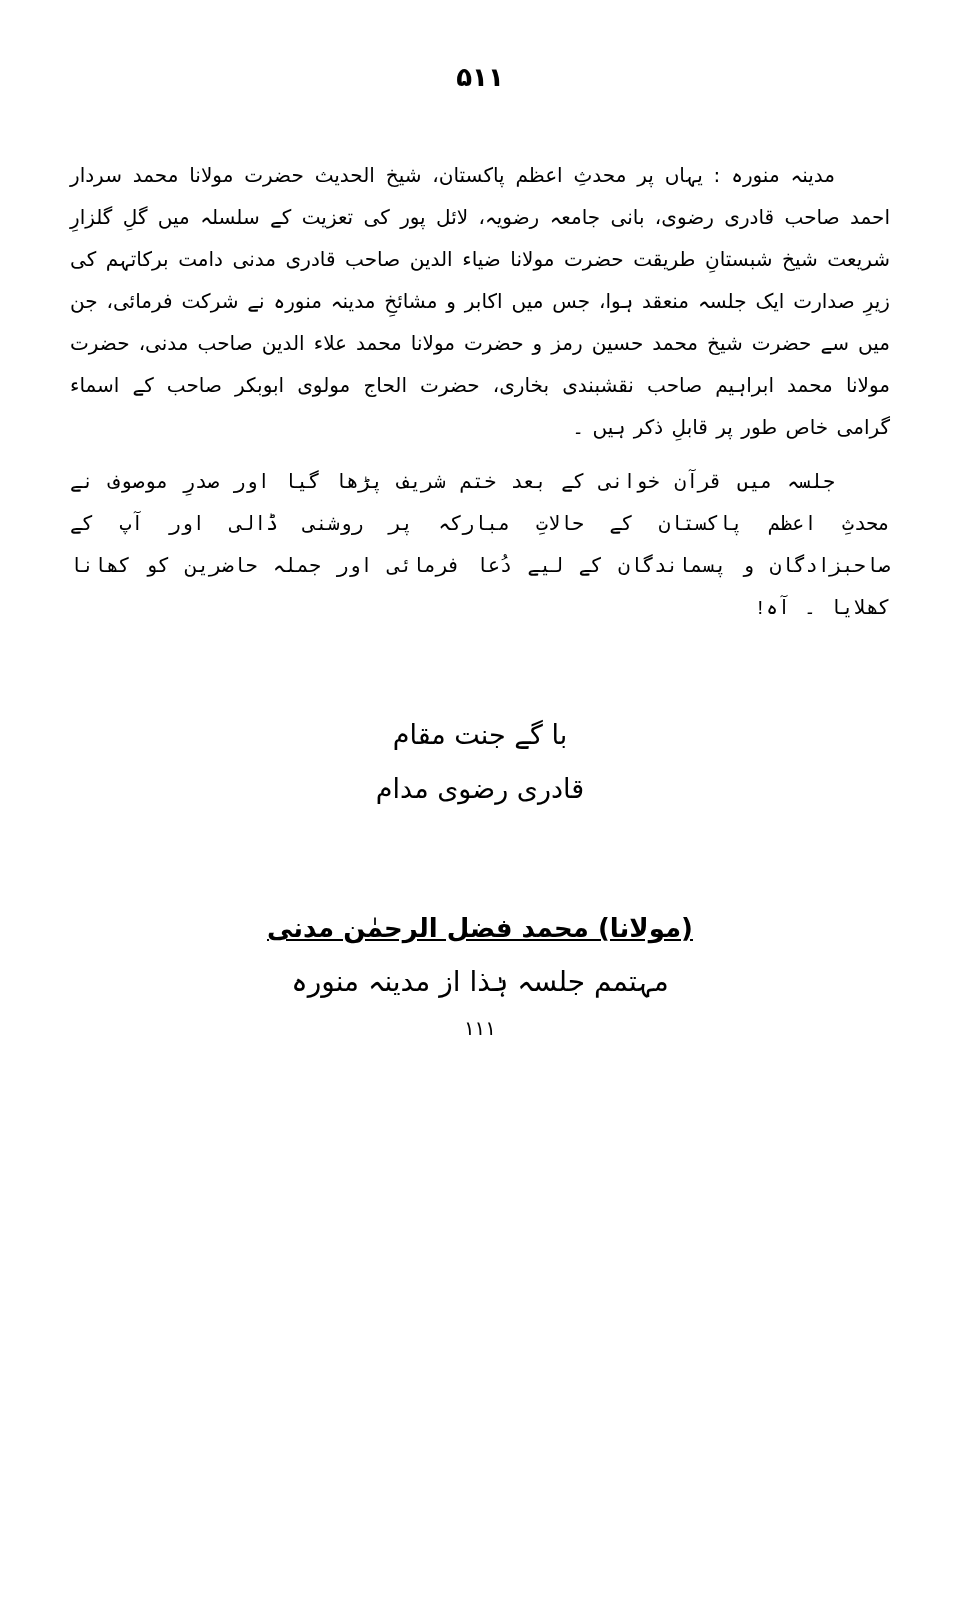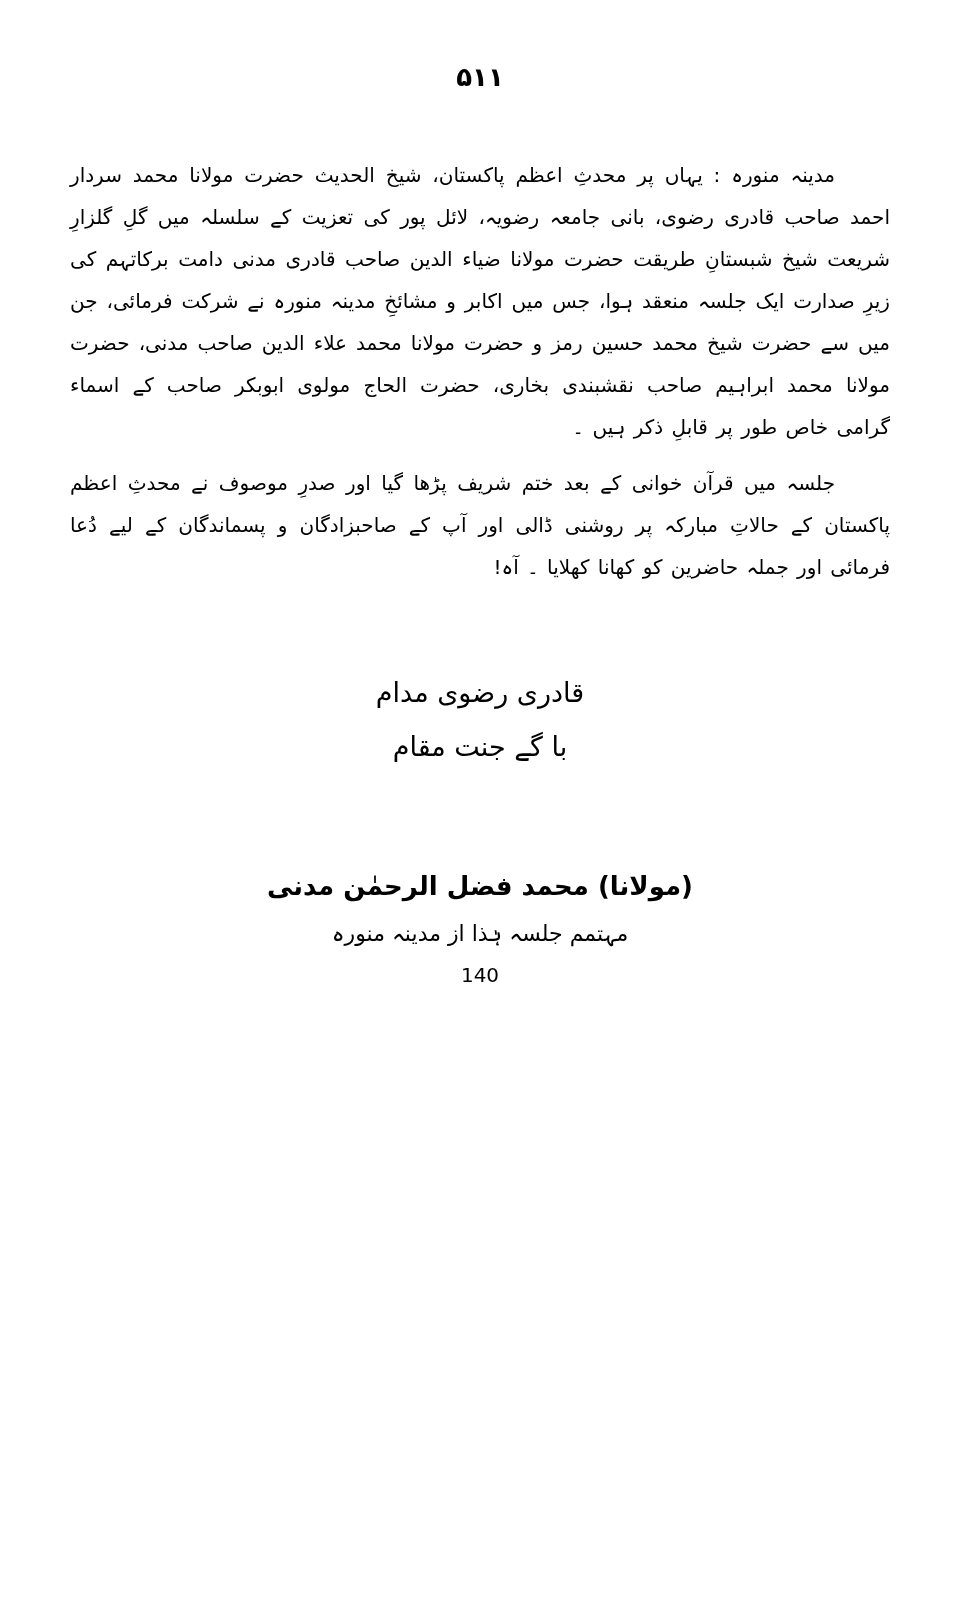--- a/index.html
+++ b/index.html
@@ -52,20 +52,21 @@
   }
   .para {
     font-size: 20px;
     line-height: 2.1;
     margin: 0 0 4px 0;
     text-indent: 55px;
     word-spacing: 2px;
   }
   .para + .para {
     margin-top: 14px;
+    font-family: Liberation Mono, monospace;
   }
 
   
   .couplet {
     margin-top: 78px;
     direction: rtl;
     text-align: center;
     font-size: 27px;
     line-height: 2.0;
     letter-spacing: 3px;
@@ -78,24 +79,25 @@
   .signature {
     margin-top: 88px;
     direction: rtl;
     text-align: center;
     font-size: 26px;
     line-height: 1.85;
   }
   .signature .sig-name {
     display: block;
     font-weight: 600;
+    text-decoration: underline;
   }
   .signature .sig-role {
     display: block;
-    font-size: 22px;
+    font-size: 28px;
     margin-top: 4px;
   }
   .signature .sig-mark {
     display: block;
     font-size: 20px;
     margin-top: 2px;
   }
 </style>
 </head>
 <body>
@@ -104,23 +106,23 @@
 
   <div class="page-number">۵۱۱</div>
 
 
   <div class="body-block">
     <p class="para">مدینہ منورہ : یہاں پر محدثِ اعظم پاکستان، شیخ الحدیث حضرت مولانا محمد سردار احمد صاحب قادری رضوی، بانی جامعہ رضویہ، لائل پور کی تعزیت کے سلسلہ میں گلِ گلزارِ شریعت شیخ شبستانِ طریقت حضرت مولانا ضیاء الدین صاحب قادری مدنی دامت برکاتہم کی زیرِ صدارت ایک جلسہ منعقد ہوا، جس میں اکابر و مشائخِ مدینہ منورہ نے شرکت فرمائی، جن میں سے حضرت شیخ محمد حسین رمز و حضرت مولانا محمد علاء الدین صاحب مدنی، حضرت مولانا محمد ابراہیم صاحب نقشبندی بخاری، حضرت الحاج مولوی ابوبکر صاحب کے اسماء گرامی خاص طور پر قابلِ ذکر ہیں ۔</p>
     <p class="para">جلسہ میں قرآن خوانی کے بعد ختم شریف پڑھا گیا اور صدرِ موصوف نے محدثِ اعظم پاکستان کے حالاتِ مبارکہ پر روشنی ڈالی اور آپ کے صاحبزادگان و پسماندگان کے لیے دُعا فرمائی اور جملہ حاضرین کو کھانا کھلایا ۔ آہ!</p>
   </div>
 
   <div class="couplet">
+    <span class="line">با گے جنت مقام</span>
     <span class="line">قادری رضوی مدام</span>
-    <span class="line">با گے جنت مقام</span>
   </div>
 
   <div class="signature">
     <span class="sig-name">(مولانا) محمد فضل الرحمٰن مدنی</span>
     <span class="sig-role">مہتمم جلسہ ہٰذا از مدینہ منورہ</span>
-    <span class="sig-mark">140</span>
+    <span class="sig-mark">۱۱۱</span>
   </div>
 
 </div>
 
 </body></html>

